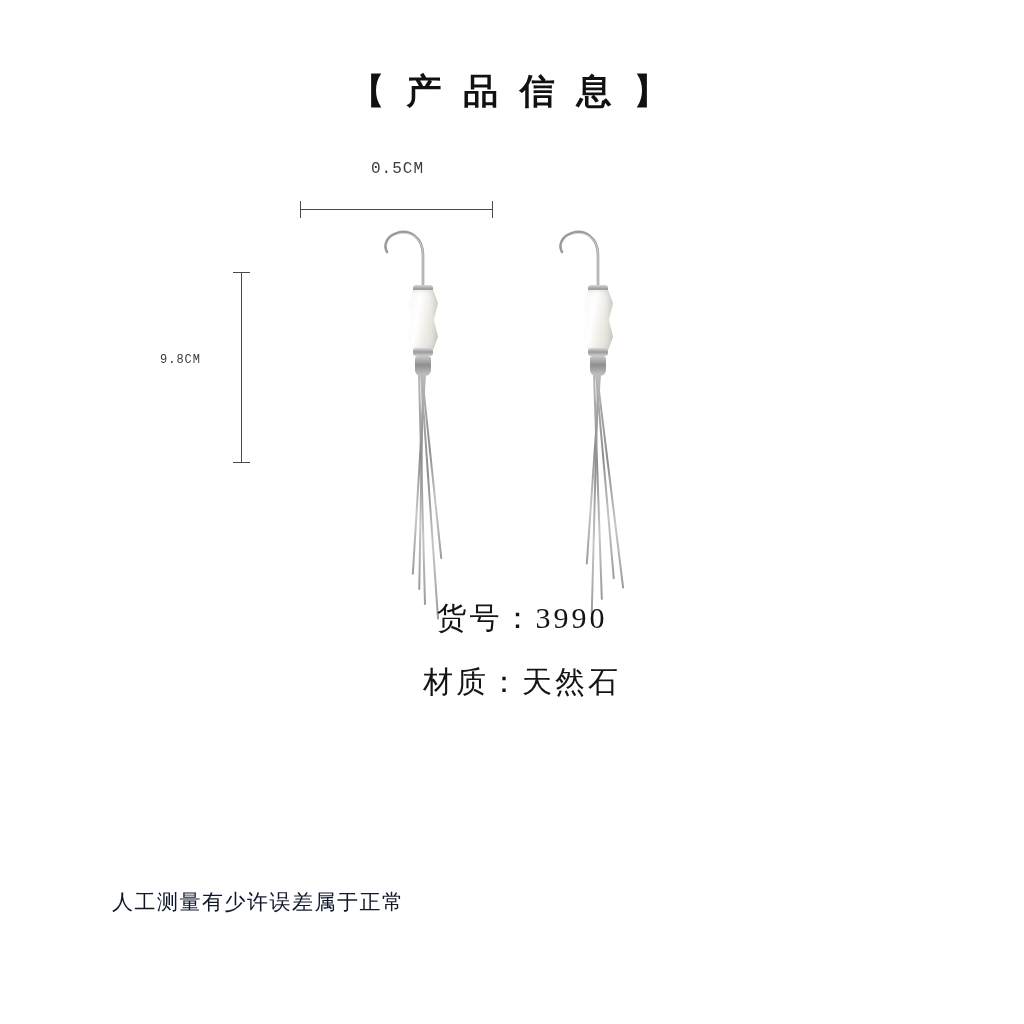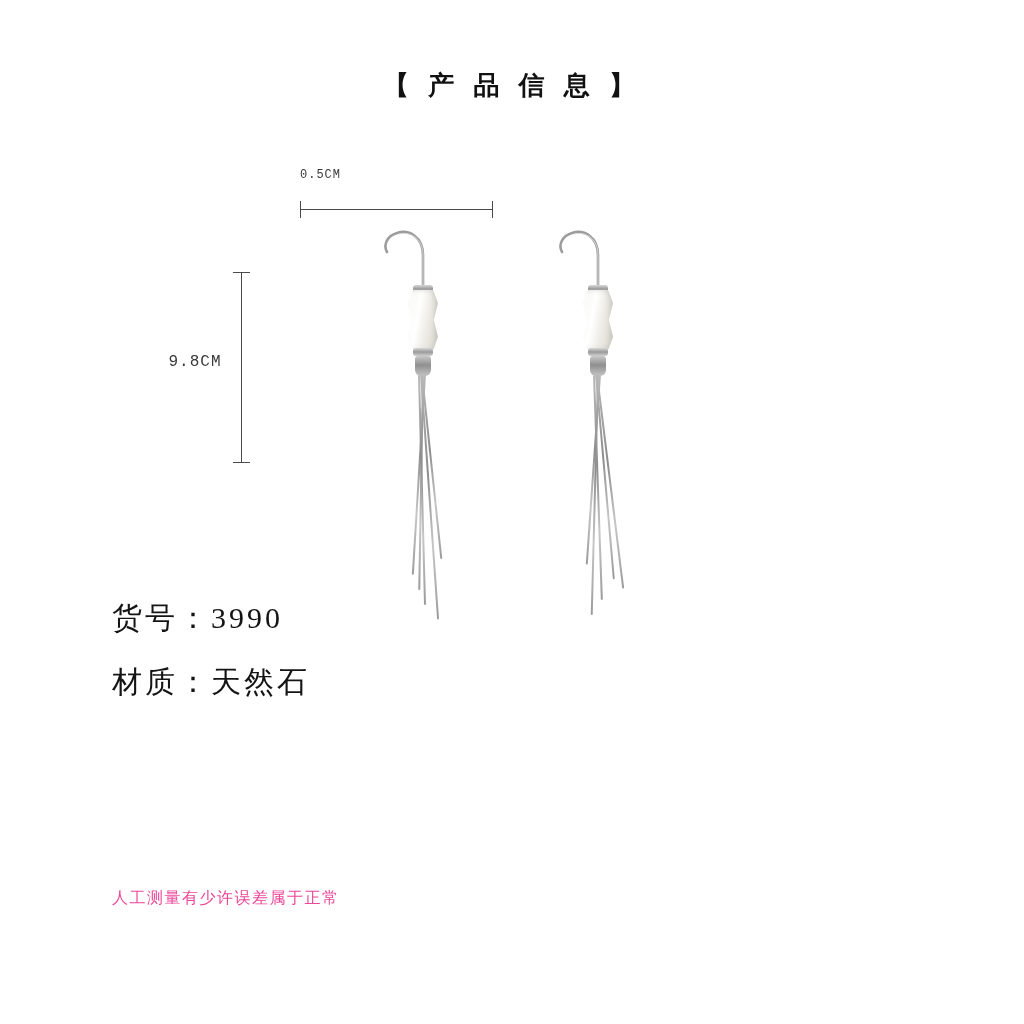--- a/index.html
+++ b/index.html
@@ -16,35 +16,35 @@
   }
 
   
   .title {
     position: absolute;
     top: 68px;
     left: 0;
     width: 1024px;
     text-align: center;
     font-family: "Liberation Sans", sans-serif;
-    font-size: 26px;
+    font-size: 35px;
     font-weight: bold;
     letter-spacing: 6px;
     color: #111111;
   }
 
   
   .dim-h-label {
     position: absolute;
-    top: 168px;
+    top: 160px;
     left: 300px;
     width: 195px;
-    text-align: left;
+    text-align: center;
     font-family: "Liberation Mono", monospace;
-    font-size: 12px;
+    font-size: 16px;
     letter-spacing: 1px;
     color: #3a3a3a;
   }
   .dim-h-line {
     position: absolute;
     top: 209px;
     left: 300px;
     width: 193px;
     height: 1px;
     background: #4a4a4a;
@@ -75,23 +75,23 @@
     height: 1px;
     background: #4a4a4a;
   }
   .dim-v-cap.top    { top: 272px; }
   .dim-v-cap.bottom { top: 462px; }
   .dim-v-label {
     position: absolute;
     top: 353px;
     left: 160px;
     width: 70px;
-    text-align: center;
+    text-align: left;
     font-family: "Liberation Mono", monospace;
-    font-size: 16px;
+    font-size: 12px;
     letter-spacing: 1px;
     color: #3a3a3a;
   }
 
   
   .photo {
     position: absolute;
     top: 225px;
     left: 355px;
     width: 320px;
@@ -161,28 +161,29 @@
     top: 598px;
     width: 820px;
   }
   .spec-row {
     font-family: "Liberation Serif", serif;
     font-size: 30px;
     color: #141414;
     letter-spacing: 3px;
     margin-bottom: 23px;
     white-space: nowrap;
+    text-align: center;
   }
   .note {
     position: absolute;
     left: 112px;
     top: 888px;
     font-family: "Liberation Serif", serif;
-    font-size: 16px;
-    color: #ec4899;
+    font-size: 21px;
+    color: #0f172a;
     letter-spacing: 1.5px;
   }
 </style>
 </head>
 <body>
 
 <div class="title">【 产 品 信 息 】</div>
 
 <div class="dim-h-label">0.5CM</div>
 <div class="dim-h-line"></div>

